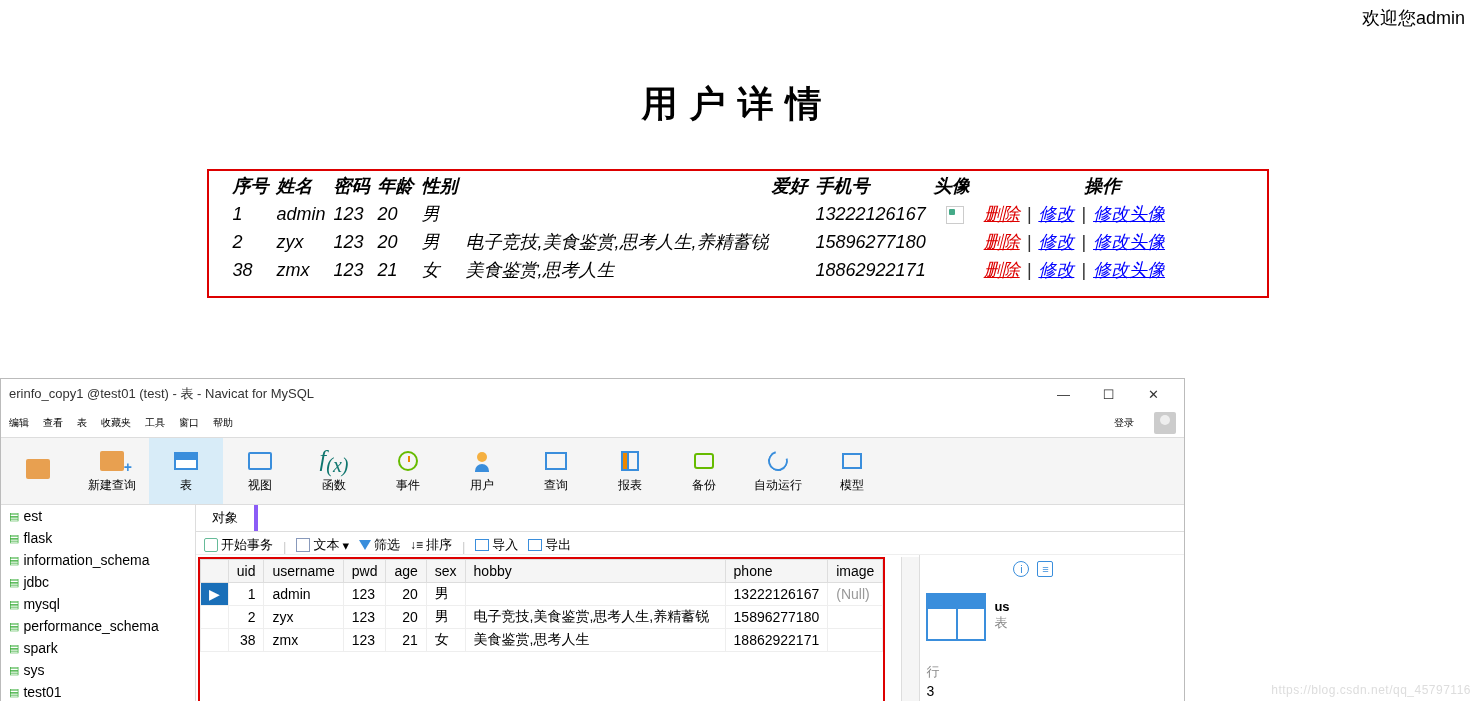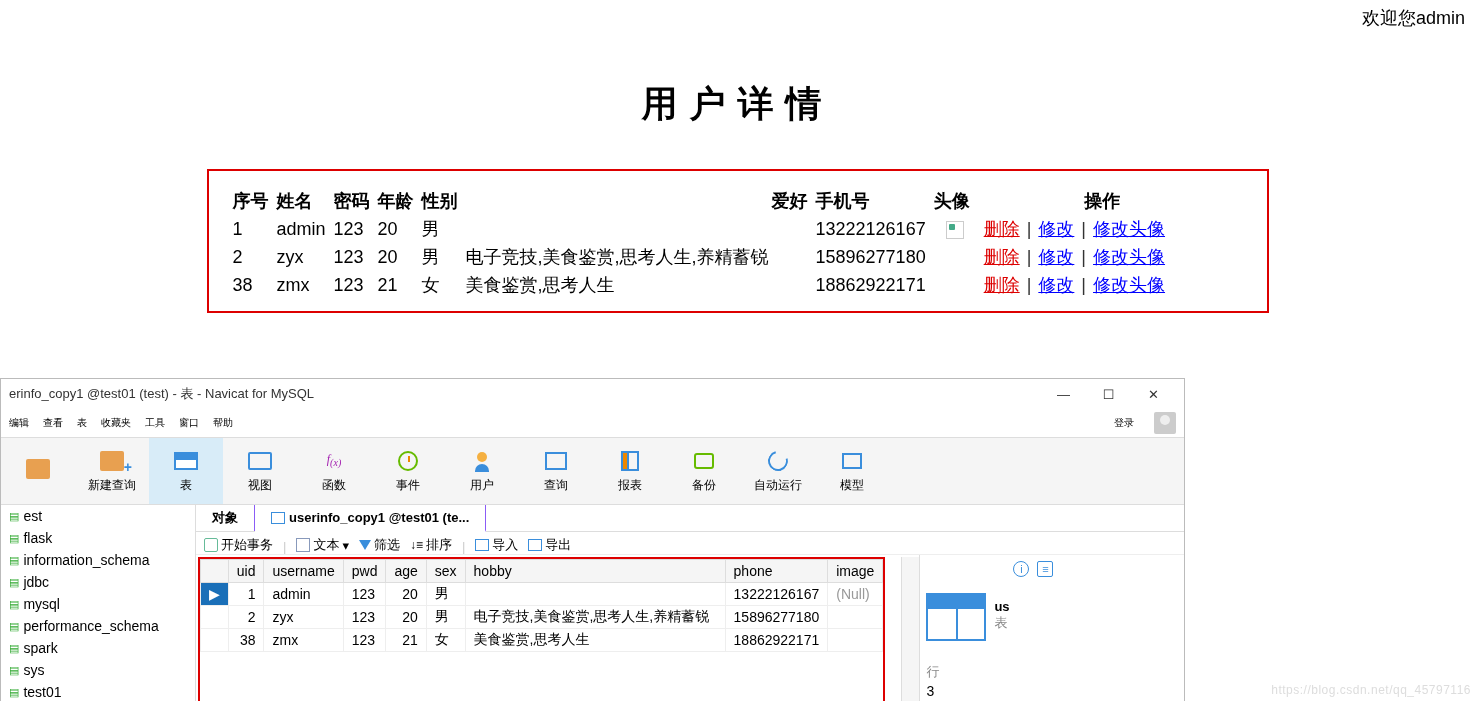--- a/index.html
+++ b/index.html
@@ -2,21 +2,21 @@
 <html><head>
 <meta charset="utf-8">
 <style>
 * { box-sizing: border-box; margin: 0; padding: 0; }
 body { font-family: "Microsoft YaHei", Arial, sans-serif; background: #fff; width: 1475px; height: 701px; position: relative; overflow: hidden; }
 
 
 .web-section { position: absolute; top: 0; left: 0; right: 0; }
 .welcome { text-align: right; padding: 6px 10px 0 0; font-size: 18px; }
 .page-title { text-align: center; font-size: 36px; font-weight: bold; letter-spacing: 12px; margin-top: 50px; }
-.user-table-wrap { margin: 40px auto 0; width: 1062px; border: 2px solid #d00; padding: 16px 20px 12px; }
+.user-table-wrap { margin: 40px auto 0; width: 1062px; border: 2px solid #d00; padding: 1px 20px 12px; font-style: italic; }
 .user-table { border-collapse: collapse; font-size: 18px; }
 .user-table th { text-align: left; font-weight: bold; padding: 2px 4px; }
 .user-table td { padding: 2px 4px; vertical-align: middle; }
 .col-hobby { width: 350px; text-align: center; }
 .col-avatar { text-align: center; width: 50px; }
 .col-ops { text-align: center; }
 .link-del { color: #d00; text-decoration: underline; cursor: pointer; }
 .link-blue { color: #00f; text-decoration: underline; cursor: pointer; }
 .sep { color: #333; margin: 0 2px; }
 .broken-img { display: inline-block; width: 18px; height: 18px; border: 1px solid #ccc; position: relative; vertical-align: middle; }
@@ -32,21 +32,21 @@
 .menubar .login-right { margin-left: auto; }
 .avatar-gray { width: 22px; height: 22px; background: #ccc; border-radius: 2px; margin-left: 6px; position: relative; }
 .avatar-gray::after { content:""; position:absolute; top:3px; left:6px; width:10px; height:10px; background:#eee; border-radius:50%; }
 
 .toolbar { height: 68px; background: #f5f5f5; border-top: 1px solid #ddd; border-bottom: 1px solid #ddd; display: flex; }
 .tool-item { width: 74px; display: flex; flex-direction: column; align-items: center; justify-content: center; cursor: pointer; font-size: 12px; gap: 4px; }
 .tool-item.active { background: #d8ecf8; }
 .tool-icon { width: 28px; height: 24px; display: flex; align-items: center; justify-content: center; }
 .icon-table { width: 24px; height: 18px; border: 2px solid #3a8edc; background: linear-gradient(#3a8edc 6px, #fff 6px); }
 .icon-view { width: 24px; height: 18px; border: 2px solid #3a8edc; border-radius: 2px; }
-.icon-fx { font-style: italic; color: #a21caf; font-size: 12px; font-family: serif; }
+.icon-fx { font-style: italic; color: #0f766e; font-size: 24px; font-family: serif; }
 .icon-clock { width: 20px; height: 20px; border: 2px solid #6b0; border-radius: 50%; position: relative; }
 .icon-clock::after { content:""; position:absolute; top:3px; left:8px; width:2px; height:6px; background:#e80; }
 .icon-user { width: 18px; height: 18px; position: relative; }
 .icon-user::before { content:""; position:absolute; top:0; left:4px; width:10px; height:10px; background:#f5b041; border-radius:50%; }
 .icon-user::after { content:""; position:absolute; bottom:-2px; left:2px; width:14px; height:8px; background:#3a8edc; border-radius:7px 7px 0 0; }
 .icon-query { width: 22px; height: 18px; border: 2px solid #3a8edc; position: relative; }
 .icon-report { width: 18px; height: 20px; border: 2px solid #3a8edc; background: linear-gradient(90deg, #e80 4px, #3a8edc 4px, #3a8edc 6px, transparent 6px); }
 .icon-backup { width: 20px; height: 16px; border: 2px solid #6b0; border-radius: 3px; }
 .icon-auto { width: 20px; height: 20px; border: 2px solid #3a8edc; border-radius: 50%; border-top-color: transparent; transform: rotate(30deg); }
 .icon-model { width: 20px; height: 16px; border: 2px solid #3a8edc; }
@@ -54,21 +54,21 @@
 .icon-newconn::after { content:"+"; position:absolute; right:-8px; bottom:-4px; color:#3a8edc; font-weight:bold; font-size:14px; }
 .icon-conn { width: 24px; height: 20px; background: #e8a050; border-radius: 2px; }
 
 .content-area { display: flex; height: 200px; }
 .sidebar { width: 195px; border-right: 1px solid #ddd; background: #fff; overflow: hidden; }
 .sidebar-item { padding: 3px 8px; font-size: 14px; cursor: pointer; white-space: nowrap; display: flex; align-items: center; gap: 4px; }
 .db-icon { color: #3a3; font-size: 11px; }
 
 .main-pane { flex: 1; display: flex; flex-direction: column; }
 .tabs { height: 28px; background: #fff; border-bottom: 1px solid #ddd; display: flex; }
-.tab { padding: 4px 16px; border-right: 1px solid #8b5cf6; font-size: 13px; cursor: pointer; display: flex; align-items: center; gap: 4px; font-weight: bold; }
+.tab { padding: 4px 16px; border-right: 4px solid #8b5cf6; font-size: 13px; cursor: pointer; display: flex; align-items: center; gap: 4px; }
 .tab.active { background: #fff; border-bottom: 2px solid #fff; margin-bottom: -1px; }
 .tab-icon-sm { width: 14px; height: 12px; border: 1.5px solid #3a8edc; display: inline-block; }
 
 .sub-toolbar { height: 28px; background: #fff; display: flex; align-items: flex-end; padding: 0 8px; gap: 10px; font-size: 13px; border-bottom: 1px solid #eee; }
 .sub-toolbar .st-item { cursor: pointer; display: flex; align-items: center; gap: 3px; }
 .vbar { color: #ccc; }
 .ico-sm { width: 14px; height: 14px; display: inline-block; }
 .ico-begin { border: 1.5px solid #6b9; border-radius: 2px; }
 .ico-text { border: 1.5px solid #89b; }
 .ico-filter { width: 0; height: 0; border-left: 6px solid transparent; border-right: 6px solid transparent; border-top: 10px solid #3a8edc; }
@@ -284,24 +284,20 @@
         <div class="sidebar-item">
           <span class="db-icon">▤</span>
           <span>test01</span>
         </div>
       </div>
     <div class="main-pane">
       <div class="tabs">
         <div class="tab">
             <span>对象</span>
           </div>
-        <div class="tab active">
-            <span class="tab-icon-sm"></span>
-            <span>userinfo_copy1 @test01 (te...</span>
-          </div>
       </div>
       <div class="sub-toolbar">
         <span class="st-item">
             <span class="ico-sm ico-begin"></span>
             <span>开始事务</span>
           </span>
         <span class="vbar">|</span>
         <span class="st-item"><span class="ico-sm ico-text"></span><span>文本</span> ▾</span>
         <span class="st-item">
             <span class="ico-filter"></span>

